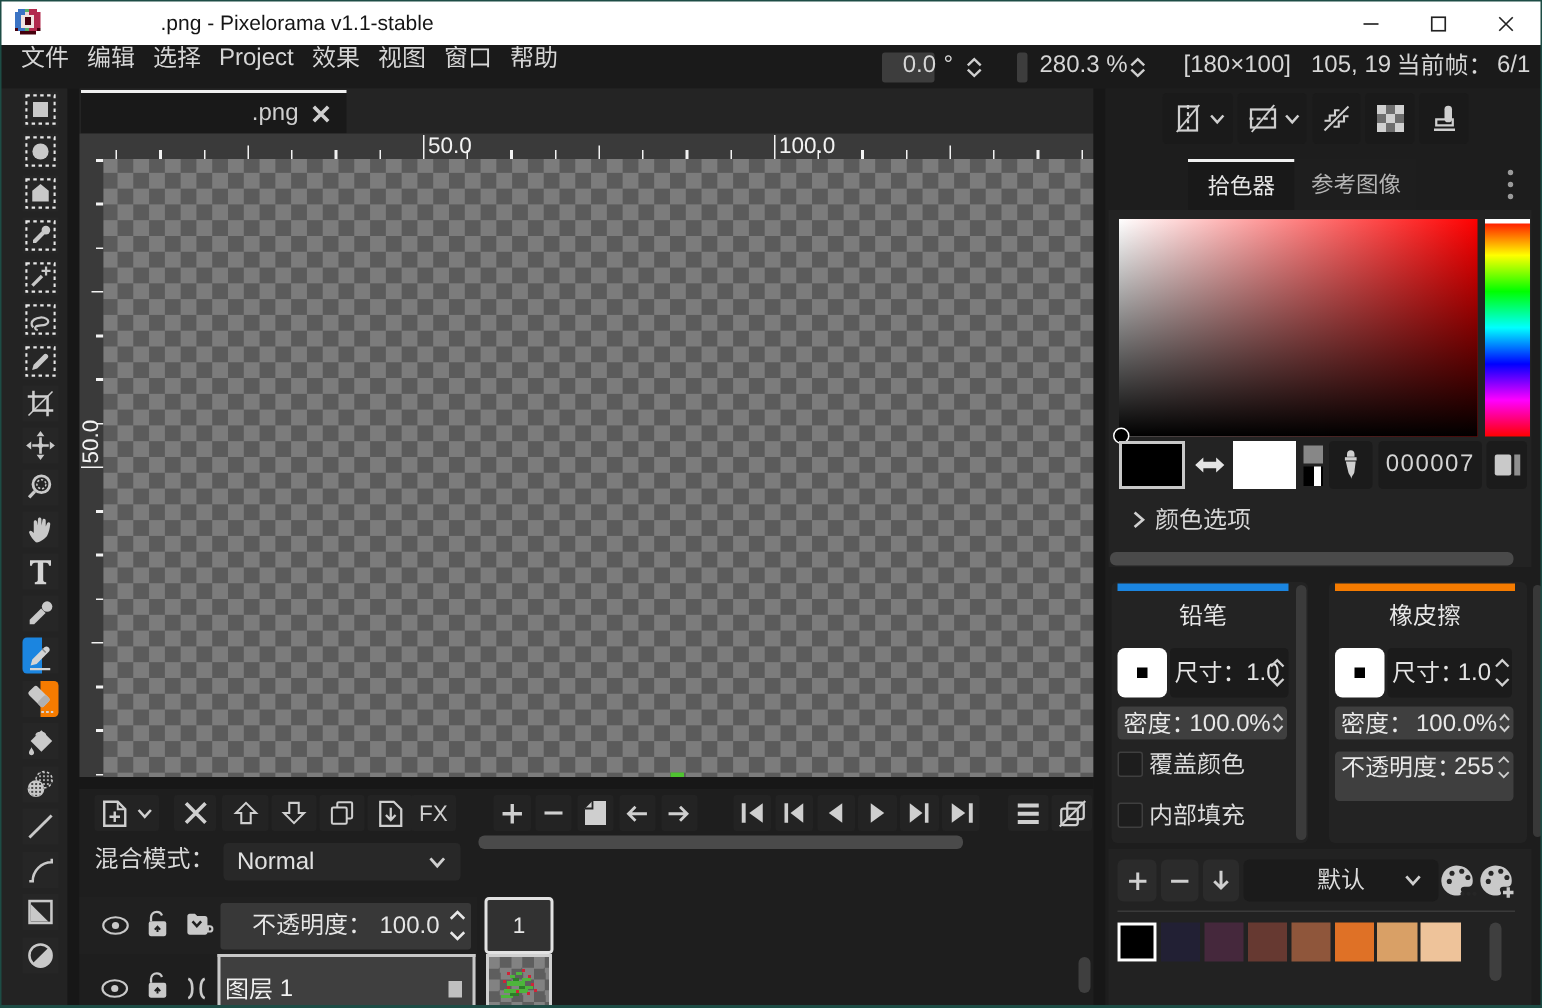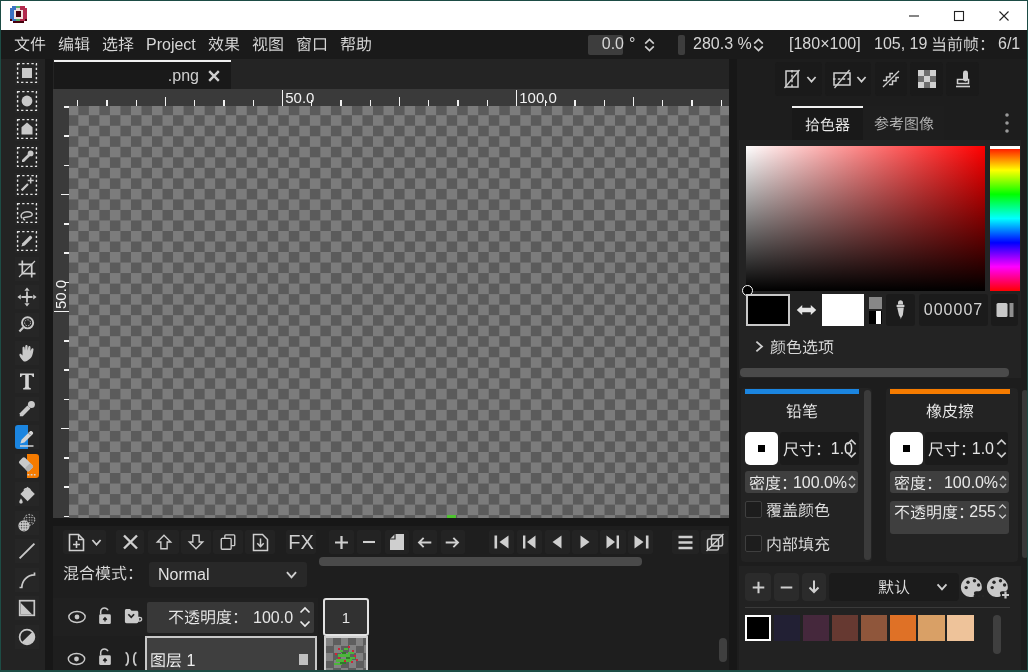--- a/index.html
+++ b/index.html
@@ -8,21 +8,21 @@
 .abs{position:absolute}
 svg{display:block}
 .icon{display:flex;align-items:center;justify-content:center;color:#cfcfcf}
 .icon svg{width:100%;height:100%}
 .dim{color:#6f6f6f}
 
 .titlebar{left:0;top:0;width:1028px;height:30px;background:#ffffff}
 .title-text{left:107px;top:1px;height:29px;line-height:29px;color:#151515;font-size:14px}
 .winbtn{top:1px;width:45px;height:29px;display:flex;align-items:center;justify-content:center;color:#222}
 
-.menubar{left:0;top:30px;width:1028px;height:29px;background:#1a1a1a;display:flex;align-items:center;padding-left:14px;gap:12px}
+.menubar{left:0;top:30px;width:1028px;height:29px;background:#1a1a1a;display:flex;padding-left:14px;gap:12px}
 .menu-item{color:#d6d6d6;white-space:nowrap;font-size:16px}
 .mtext{top:30px;height:29px;line-height:30px;color:#d6d6d6;white-space:nowrap;font-size:16px}
 
 .toolbar-bg{left:0;top:59px;width:45px;height:613px;background:#232323}
 .sep-v1{left:45px;top:59px;width:8px;height:613px;background:#171717}
 .tool{left:15px;width:24px;height:24px;background:#262626;display:flex;align-items:center;justify-content:center}
 .tool svg{width:24px;height:24px}
 
 .tabbar{left:53px;top:59px;width:676px;height:30px;background:#242424}
 .tab{left:54px;top:60px;width:177px;height:29px;background:#191919;border-top:2px solid #f0f0f0;display:flex;align-items:center;justify-content:flex-end;padding-right:10px;gap:8px;color:#cfcfcf}
@@ -101,20 +101,21 @@
         <rect x="9" y="0" width="5" height="14" fill="#b22a4d"></rect>
         <rect x="14" y="2" width="2" height="10" fill="#b22a4d"></rect>
         <rect x="6" y="2" width="3" height="3" fill="#ecd8d8"></rect>
         <rect x="4" y="4" width="8" height="8" fill="#f0e4e0"></rect>
         <rect x="6" y="5" width="4" height="5" fill="#46000d"></rect>
         <rect x="0" y="12" width="2" height="2" fill="#46000d"></rect>
         <rect x="14" y="12" width="2" height="2" fill="#46000d"></rect>
         <rect x="3" y="14" width="10" height="2" fill="#46000d"></rect>
       </svg>
     </span>
+  <span class="abs title-text">.png - Pixelorama v1.1-stable</span>
   <span class="abs winbtn" style="left:891px">
       <svg viewBox="0 0 12 12" width="12" height="12">
         <path d="M1 6h10" stroke="#222" stroke-width="1.1" fill="none"></path>
       </svg>
     </span>
   <span class="abs winbtn" style="left:936px">
       <svg viewBox="0 0 12 12" width="12" height="12">
         <rect x="1.5" y="1.5" width="9" height="9" stroke="#222" stroke-width="1.1" fill="none"></rect>
       </svg>
     </span>
@@ -480,21 +481,21 @@
     </span>
   </div>
 <div class="tl-btn" style="left:245px;width:30px">
     <span class="icon" style="width:19px;height:19px">
       <svg viewBox="0 0 19 19">
         <path d="M2.5 1.5h9l5 5v11h-14z" fill="none" stroke="currentColor" stroke-width="1.5"></path>
         <path d="M9.5 5.5v8m-3.2-3.2l3.2 3.4 3.2-3.4" fill="none" stroke="currentColor" stroke-width="1.5"></path>
       </svg>
     </span>
   </div>
-<div class="tl-btn" style="left:286px;width:30px;font-size:20px;color:#cfcfcf">
+<div class="tl-btn" style="left:274px;width:30px;font-size:15px;color:#cfcfcf">
     <span>FX</span>
   </div>
 <span class="abs" style="left: 63px; top: 564px; white-space: nowrap;"><svg width="80.00" height="16" viewBox="0 -880 5000 1000" style="display:inline-block;vertical-align:-0.18em" fill="currentColor">
       <path transform="translate(0,0)" d="M424 -585H800V-492H424ZM424 -736H800V-644H424ZM353 -798V-429H875V-798ZM90 -774C150 -739 231 -690 272 -659L318 -719C275 -747 193 -794 135 -825ZM43 -499C102 -465 181 -416 220 -388L264 -447C224 -475 144 -521 86 -551ZM67 16 131 67C190 -26 260 -151 312 -257L258 -306C200 -193 121 -61 67 16ZM350 83C369 71 400 61 617 7C612 -9 608 -37 606 -56L433 -17V-199H606V-266H433V-387H360V-46C360 -11 339 1 322 7C333 27 345 62 350 83ZM646 -383V-37C646 42 666 64 746 64C763 64 852 64 869 64C938 64 957 30 965 -93C945 -99 915 -110 900 -123C897 -20 892 -4 862 -4C844 -4 770 -4 755 -4C723 -4 718 -9 718 -38V-154C798 -186 886 -226 950 -268L897 -325C854 -291 785 -252 718 -221V-383Z"></path>
       <path transform="translate(1000,0)" d="M517 -843C415 -688 230 -554 40 -479C61 -462 82 -433 94 -413C146 -436 198 -463 248 -494V-444H753V-511C805 -478 859 -449 916 -422C927 -446 950 -473 969 -490C810 -557 668 -640 551 -764L583 -809ZM277 -513C362 -569 441 -636 506 -710C582 -630 662 -567 749 -513ZM196 -324V78H272V22H738V74H817V-324ZM272 -48V-256H738V-48Z"></path>
       <path transform="translate(2000,0)" d="M472 -417H820V-345H472ZM472 -542H820V-472H472ZM732 -840V-757H578V-840H507V-757H360V-693H507V-618H578V-693H732V-618H805V-693H945V-757H805V-840ZM402 -599V-289H606C602 -259 598 -232 591 -206H340V-142H569C531 -65 459 -12 312 20C326 35 345 63 352 80C526 38 607 -34 647 -140C697 -30 790 45 920 80C930 61 950 33 966 18C853 -6 767 -61 719 -142H943V-206H666C671 -232 676 -260 679 -289H893V-599ZM175 -840V-647H50V-577H175V-576C148 -440 90 -281 32 -197C45 -179 63 -146 72 -124C110 -183 146 -274 175 -372V79H247V-436C274 -383 305 -319 318 -286L366 -340C349 -371 273 -496 247 -535V-577H350V-647H247V-840Z"></path>
       <path transform="translate(3000,0)" d="M709 -791C761 -755 823 -701 853 -665L905 -712C875 -747 811 -798 760 -833ZM565 -836C565 -774 567 -713 570 -653H55V-580H575C601 -208 685 82 849 82C926 82 954 31 967 -144C946 -152 918 -169 901 -186C894 -52 883 4 855 4C756 4 678 -241 653 -580H947V-653H649C646 -712 645 -773 645 -836ZM59 -24 83 50C211 22 395 -20 565 -60L559 -128L345 -82V-358H532V-431H90V-358H270V-67Z"></path>
       <path transform="translate(4000,0)" d="M250 -486C290 -486 326 -515 326 -560C326 -606 290 -636 250 -636C210 -636 174 -606 174 -560C174 -515 210 -486 250 -486ZM250 4C290 4 326 -26 326 -71C326 -117 290 -146 250 -146C210 -146 174 -117 174 -71C174 -26 210 4 250 4Z"></path>
     </svg></span>
 <div class="abs blend-dd">

